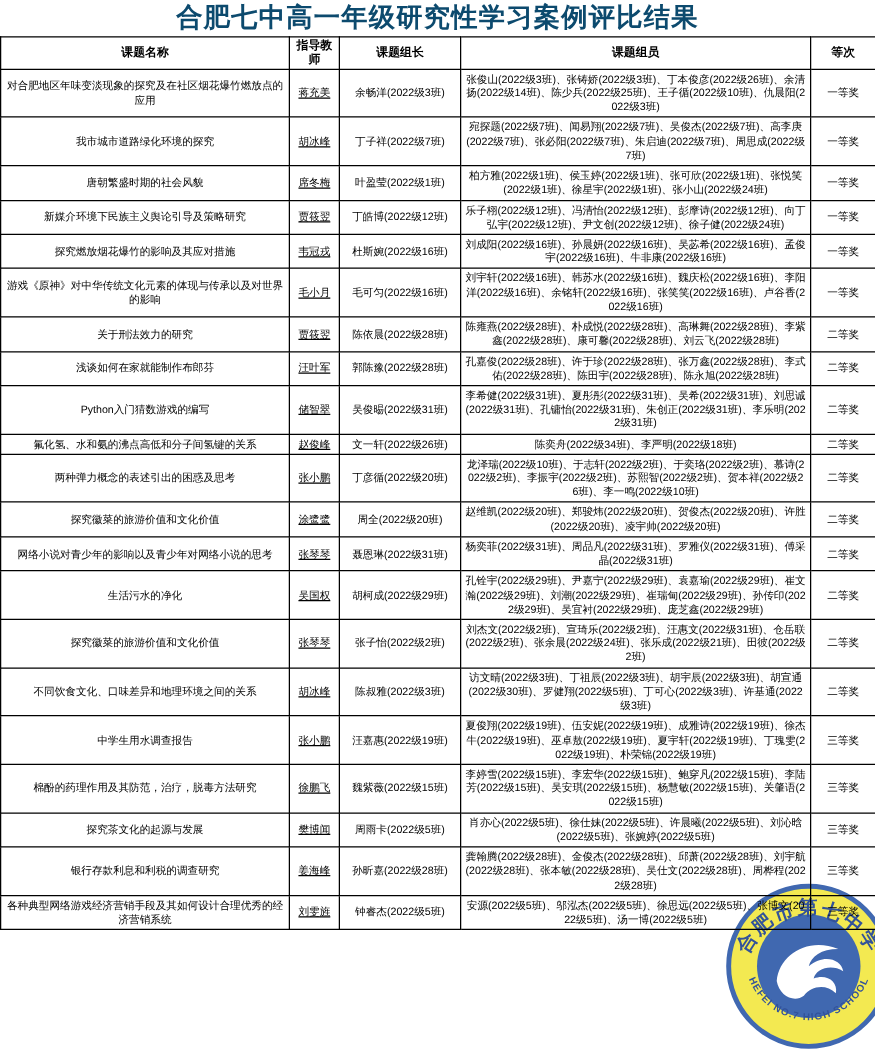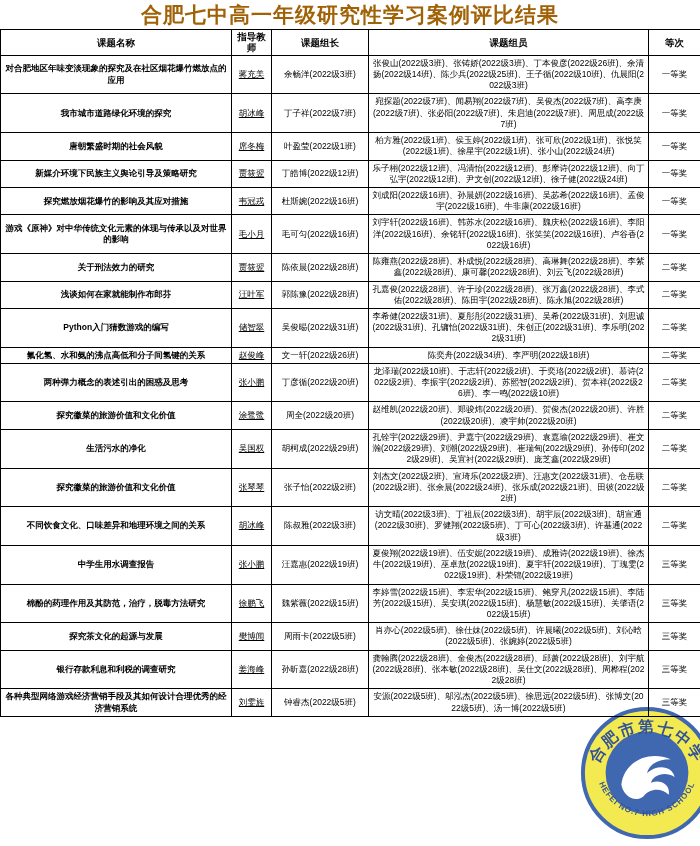--- a/index.html
+++ b/index.html
@@ -3,37 +3,37 @@
 <meta charset="utf-8">
 <style>
   html,body{margin:0;padding:0;}
   body{
     width:700px;height:846px;overflow:hidden;position:relative;
     background:#ffffff;color:#000;
     font-family:"Liberation Sans","DejaVu Sans",sans-serif;
   }
   .page-title{
     height:29px;line-height:29px;text-align:center;
-    font-size:21px;font-weight:bold;letter-spacing:1px;color:#a16207;
+    font-size:21px;font-weight:bold;letter-spacing:1px;color:#0c4a6e;
     white-space:nowrap;
   }
   table.results{
     border-collapse:collapse;table-layout:fixed;width:700px;
   }
   table.results th, table.results td{
     border:1px solid #000;
     text-align:center;vertical-align:middle;
     padding:2px 3px;
     font-size:8.5px;line-height:1.32;
     word-break:break-all;
   }
   table.results th{
     font-size:9.5px;font-weight:bold;padding:1px 2px;line-height:1.2;
   }
-  td.c-topic{font-size:9px;font-weight:bold;}
+  td.c-topic{font-size:9px;}
   td.c-teacher{padding:2px 1px;text-decoration:underline;}
   td.c-grade{font-size:9px;white-space:nowrap;}
   .stamp{
     position:absolute;right:-16px;bottom:4px;
     width:138px;height:138px;z-index:5;
     opacity:0.9;pointer-events:none;
     mix-blend-mode:multiply;
   }
 </style>
 </head>
@@ -137,20 +137,27 @@
     <td class="c-grade">二等奖</td>
   </tr>
       <tr>
     <td class="c-topic">探究徽菜的旅游价值和文化价值</td>
     <td class="c-teacher">涂鹭鹭</td>
     <td class="c-leader">周全(2022级20班)</td>
     <td class="c-members">赵维凯(2022级20班)、郑骏炜(2022级20班)、贺俊杰(2022级20班)、许胜(2022级20班)、凌宇帅(2022级20班)</td>
     <td class="c-grade">二等奖</td>
   </tr>
       <tr>
+    <td class="c-topic">网络小说对青少年的影响以及青少年对网络小说的思考</td>
+    <td class="c-teacher">张琴琴</td>
+    <td class="c-leader">聂恩琳(2022级31班)</td>
+    <td class="c-members">杨奕菲(2022级31班)、周品凡(2022级31班)、罗雅仪(2022级31班)、傅采晶(2022级31班)</td>
+    <td class="c-grade">二等奖</td>
+  </tr>
+      <tr>
     <td class="c-topic">生活污水的净化</td>
     <td class="c-teacher">吴国权</td>
     <td class="c-leader">胡柯成(2022级29班)</td>
     <td class="c-members">孔铨宇(2022级29班)、尹嘉宁(2022级29班)、袁嘉瑜(2022级29班)、崔文瀚(2022级29班)、刘潮(2022级29班)、崔瑞甸(2022级29班)、孙传印(2022级29班)、吴宜衬(2022级29班)、庞芝鑫(2022级29班)</td>
     <td class="c-grade">二等奖</td>
   </tr>
       <tr>
     <td class="c-topic">探究徽菜的旅游价值和文化价值</td>
     <td class="c-teacher">张琴琴</td>
     <td class="c-leader">张子怡(2022级2班)</td>

